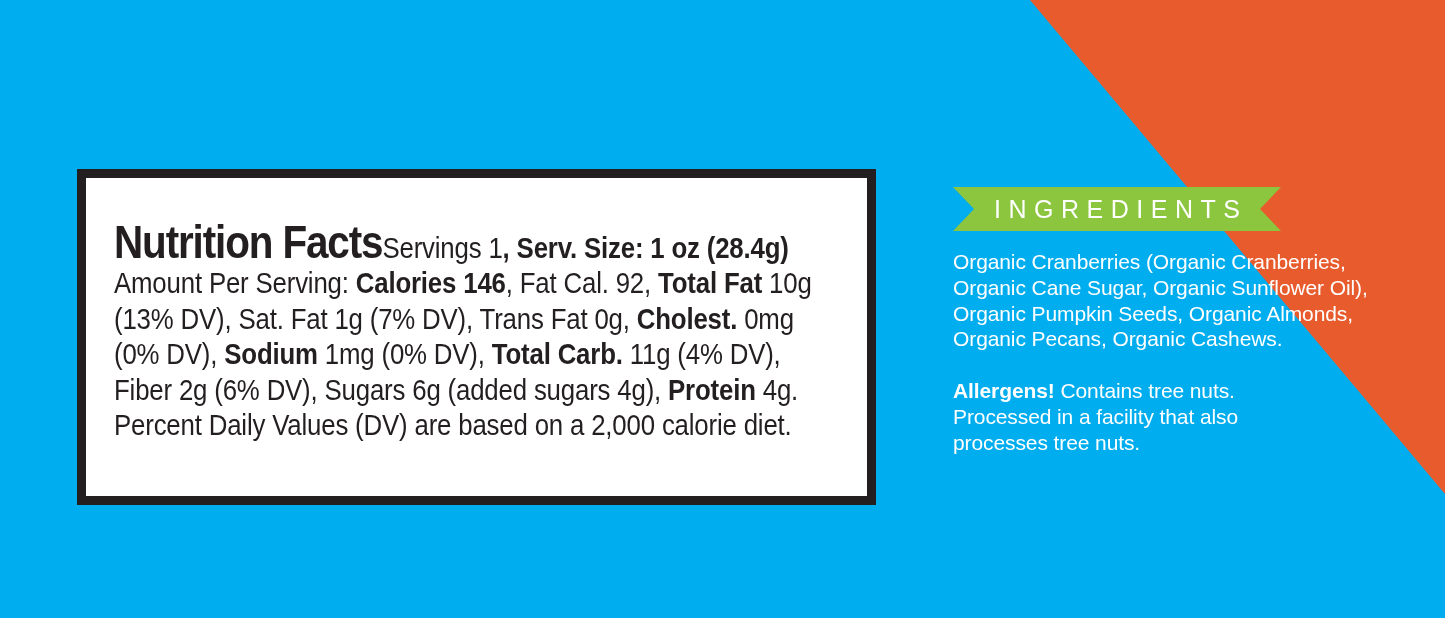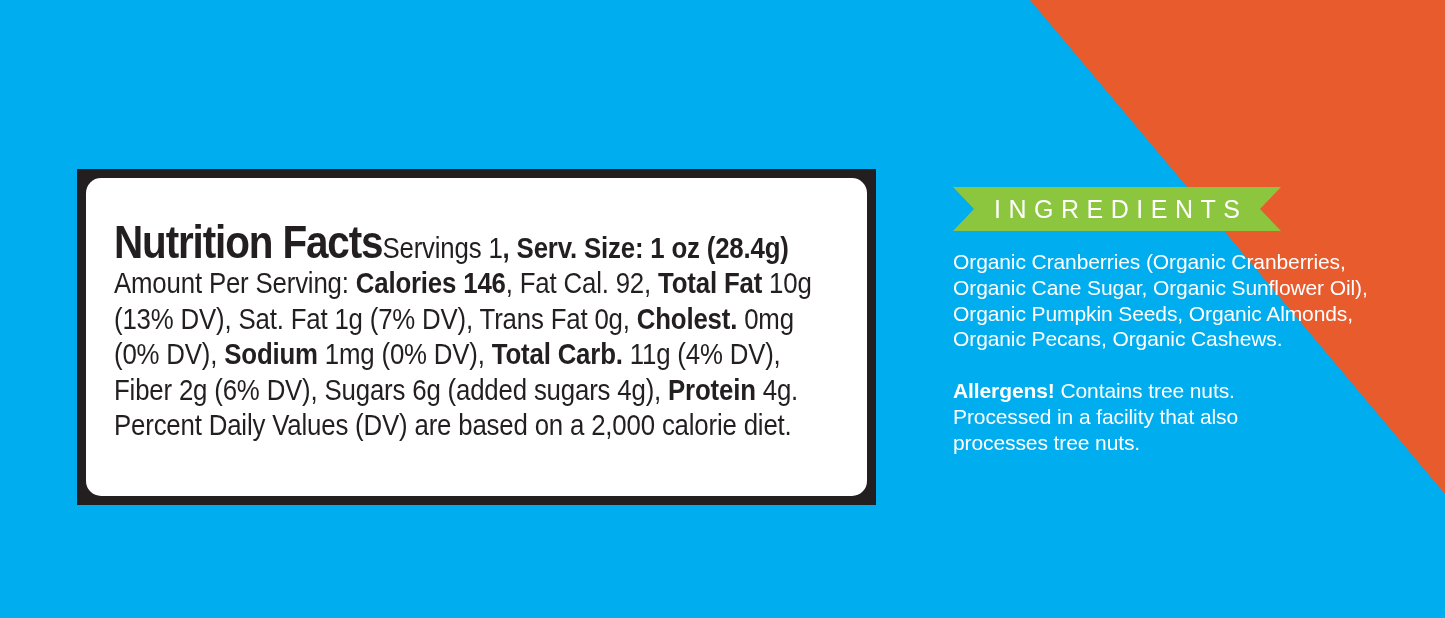--- a/index.html
+++ b/index.html
@@ -33,21 +33,20 @@
     background: #231F20;
     box-sizing: border-box;
     padding: 9px;
   }
   #nutrition-inner {
     width: 100%;
     height: 100%;
     background: #ffffff;
     box-sizing: border-box;
     padding: 47px 26px 10px 28px;
-    border-radius: 15px;
   }
   #nutrition-text {
     color: #231F20;
     font-family: "Liberation Sans Narrow", "Liberation Sans", sans-serif;
     font-size: 30px;
     line-height: 35.4px;
     letter-spacing: -0.2px;
     transform: scaleX(0.86);
     transform-origin: left top;
     width: 116%;

